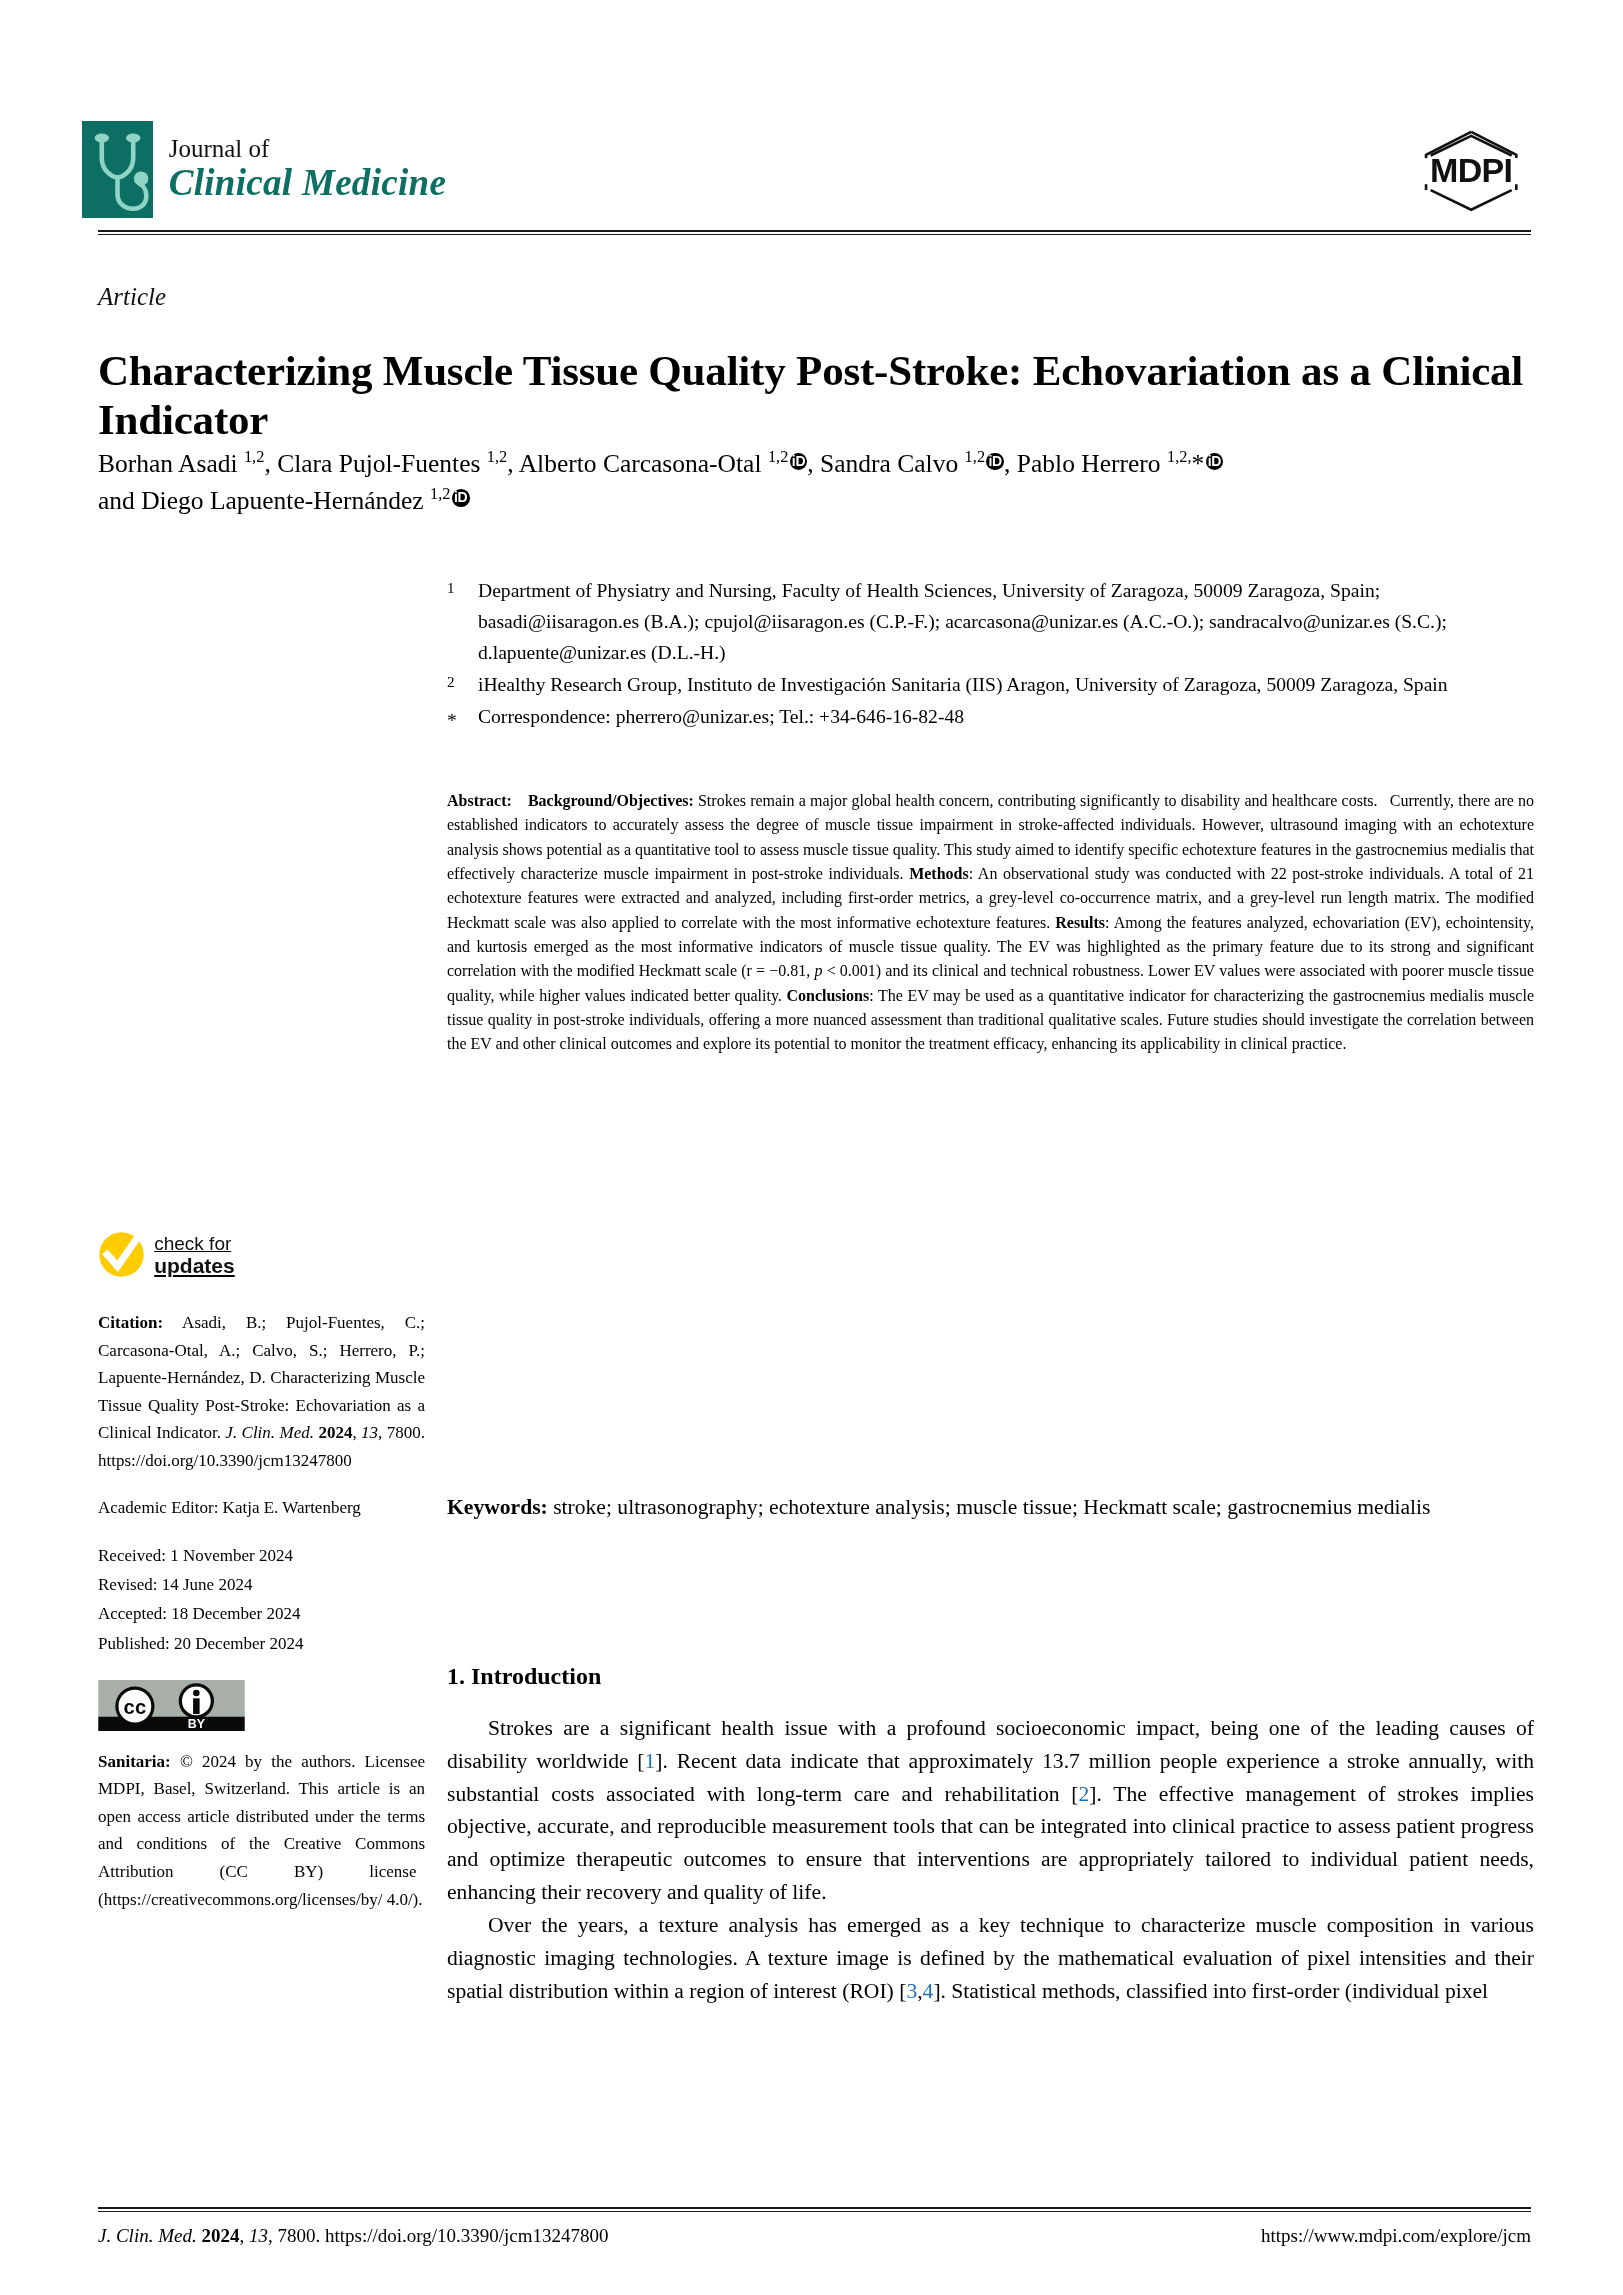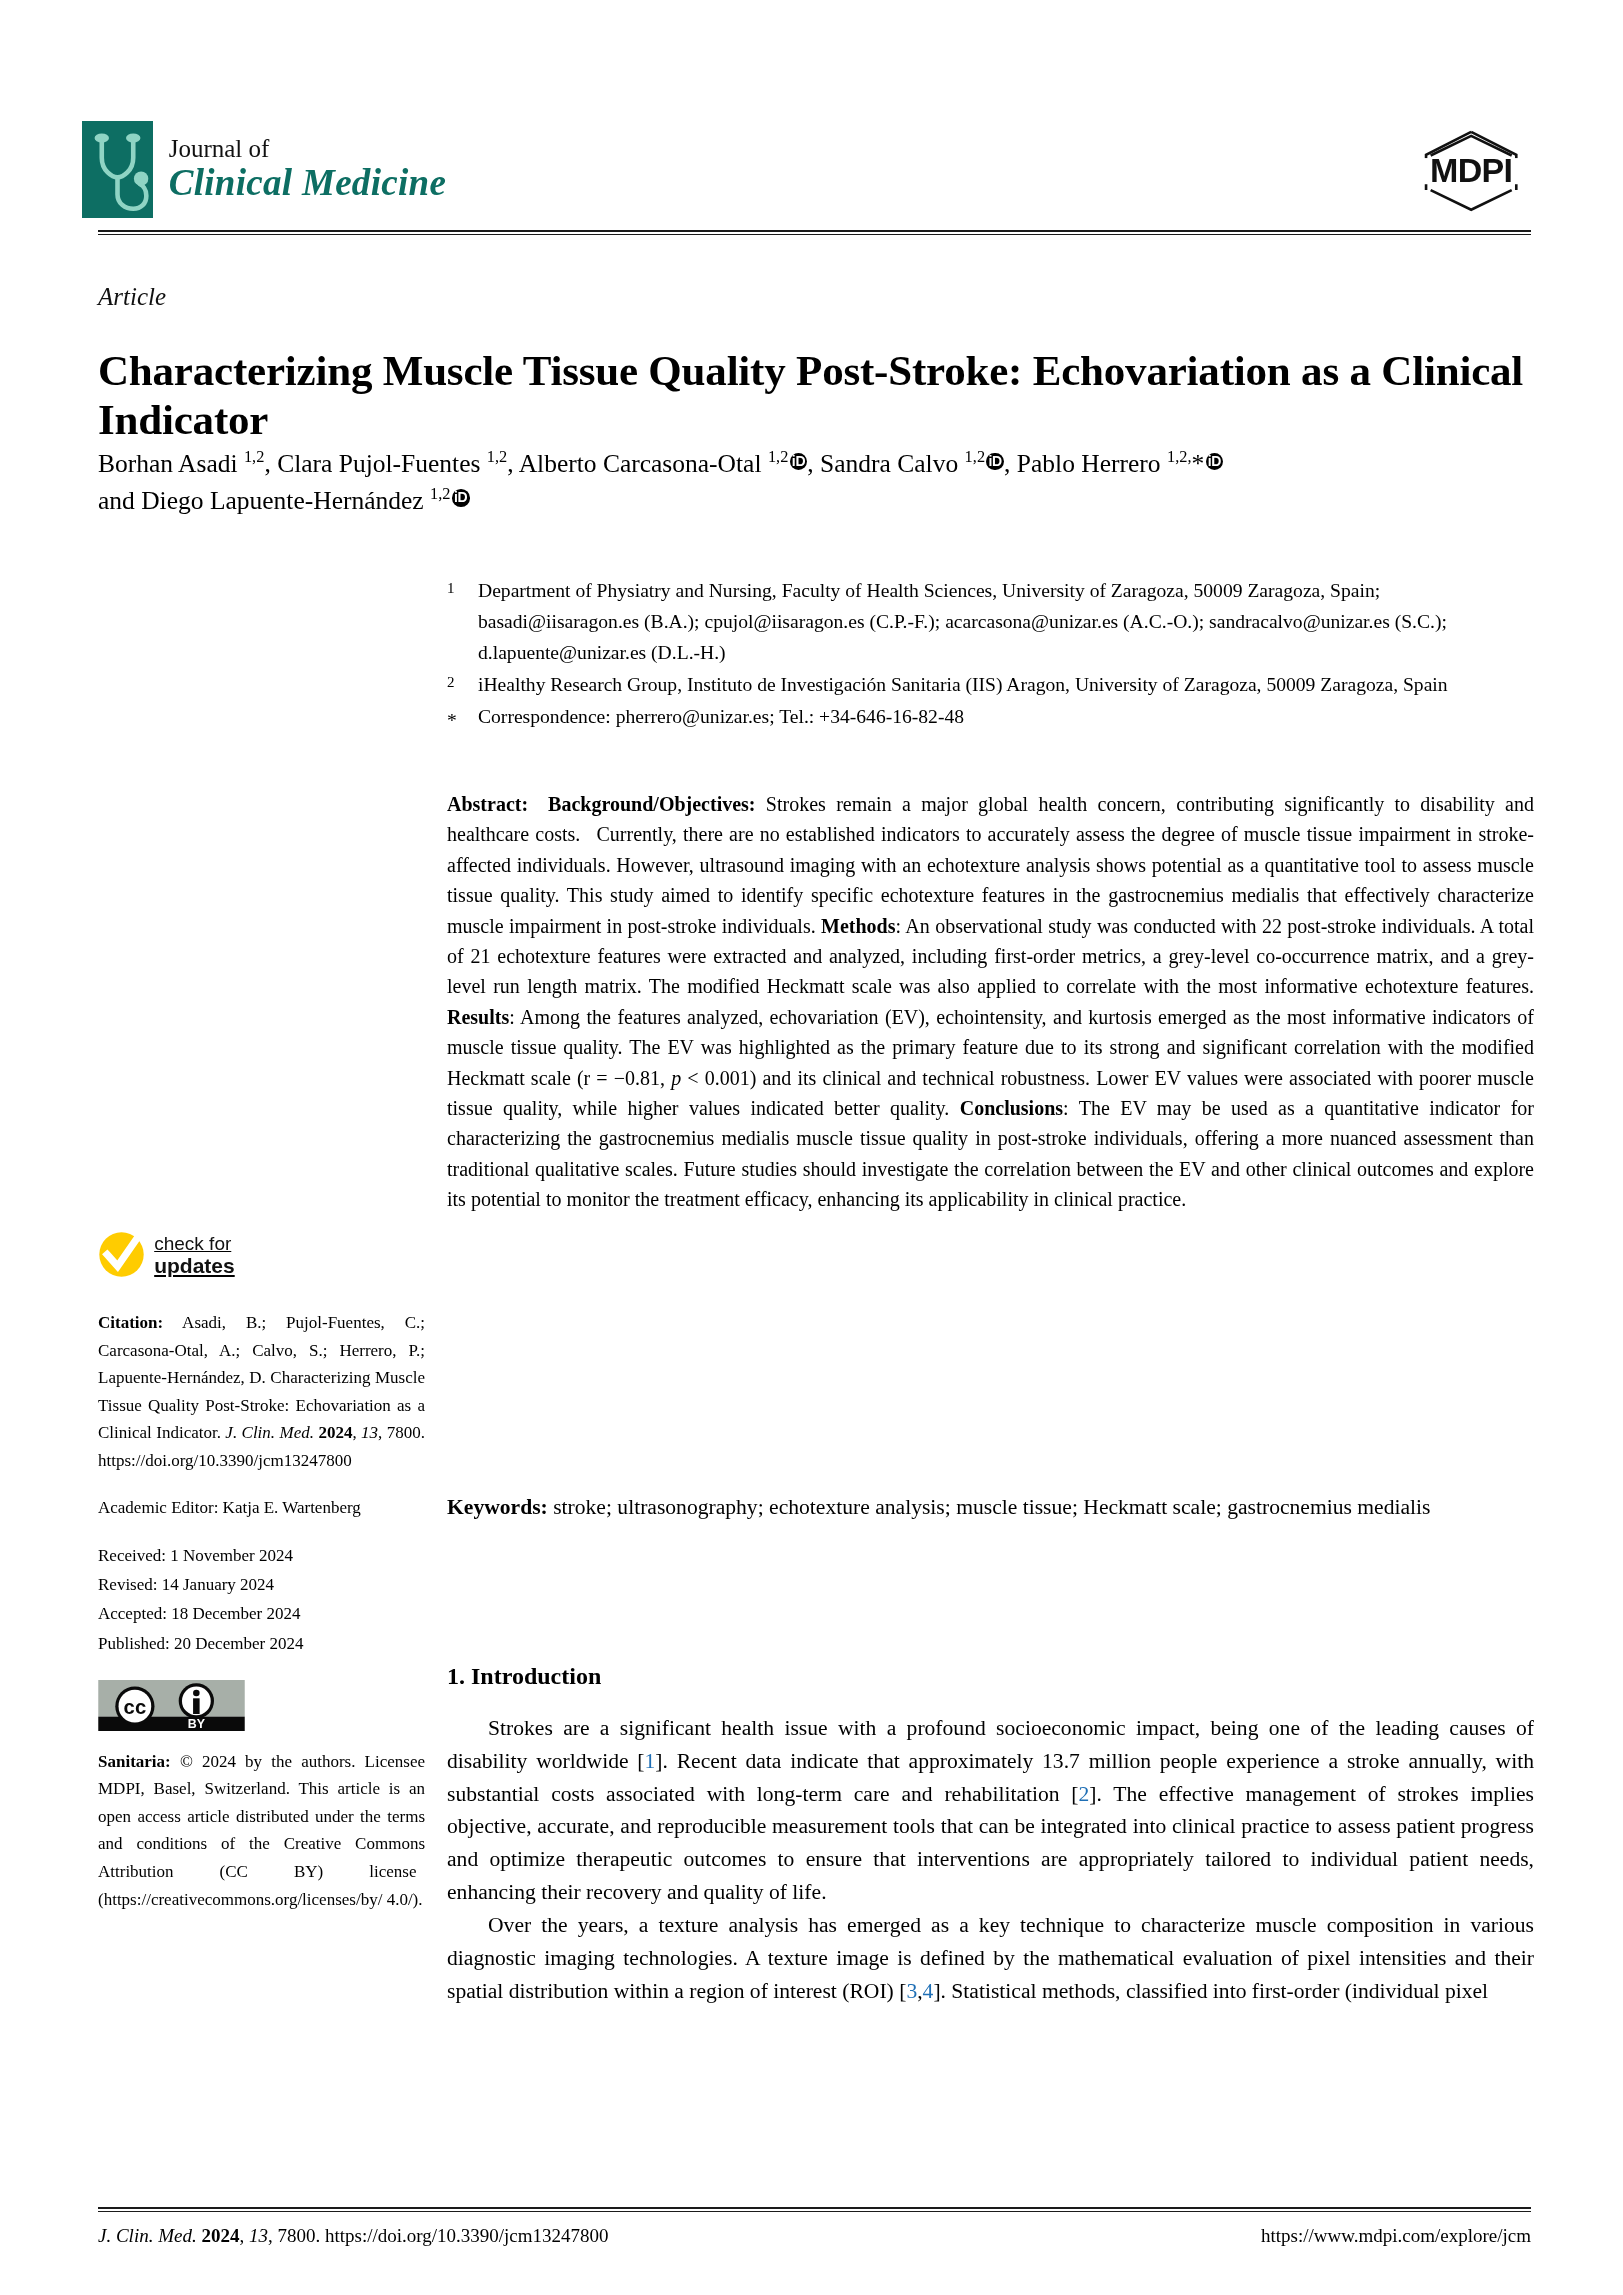--- a/index.html
+++ b/index.html
@@ -41,21 +41,21 @@
 
   
   .affils { position:absolute; left:447px; top:576px; width:1087px; font-size:19.6px; line-height:1.58; }
   .affil-row { display:flex; margin-bottom:1.3px; }
   .affil-mark { width:31px; flex:none; font-size:15px; padding-top:1.3px; }
   .affil-mark.star { font-size:19.6px; padding-top:3.9px; }
   .affil-body { flex:1; }
 
   
   .abstract { position:absolute; left:447px; top:789px; width:1087px;
-              font-size:20px; line-height:1.52; text-align:justify; }
+              font-size:16px; line-height:1.52; text-align:justify; }
   .abstract b { font-weight:700; }
   .keywords { position:absolute; left:447px; top:1491px; width:1087px;
               font-size:21.6px; line-height:1.52; text-align:justify; }
   .keywords b { font-weight:700; }
 
   
   .sec-head { position:absolute; left:447px; top:1663px; font-size:24px; font-weight:700; }
   .body-text { position:absolute; left:447px; top:1712px; width:1087px;
                font-size:21.6px; line-height:1.52; text-align:justify; }
   .body-text p { margin:0; text-indent:41px; }
@@ -169,21 +169,21 @@
         <div class="cfu-1">check for</div>
         <div class="cfu-2">updates</div>
       </div>
     </div>
 
     <div class="side-block"><b>Citation:</b> Asadi, B.; Pujol-Fuentes, C.; Carcasona-Otal, A.; Calvo, S.; Herrero, P.; Lapuente-Hernández, D. Characterizing Muscle Tissue Quality Post-Stroke: Echovariation as a Clinical Indicator. <i>J. Clin. Med.</i> <b>2024</b>, <i>13</i>, 7800. https://doi.org/10.3390/jcm13247800</div>
     <div class="side-block">Academic Editor: Katja E. Wartenberg</div>
 
     <div class="side-block dates">
       <div>Received: 1 November 2024</div>
-      <div>Revised: 14 January 2024</div>
+      <div>Revised: 14 June 2024</div>
       <div>Accepted: 18 December 2024</div>
       <div>Published: 20 December 2024</div>
     </div>
 
     <div class="cc">
       <svg viewBox="0 0 224 78" width="147" height="51" aria-hidden="true" style="font-size:26px">
         <rect x="0" y="0" width="224" height="56" fill="#A7AFA8"></rect>
         <rect x="0" y="56" width="224" height="22" fill="#0a0a0a"></rect>
         <circle cx="56" cy="40" r="30" fill="#0a0a0a"></circle>
         <circle cx="56" cy="40" r="25" fill="#fff"></circle>

